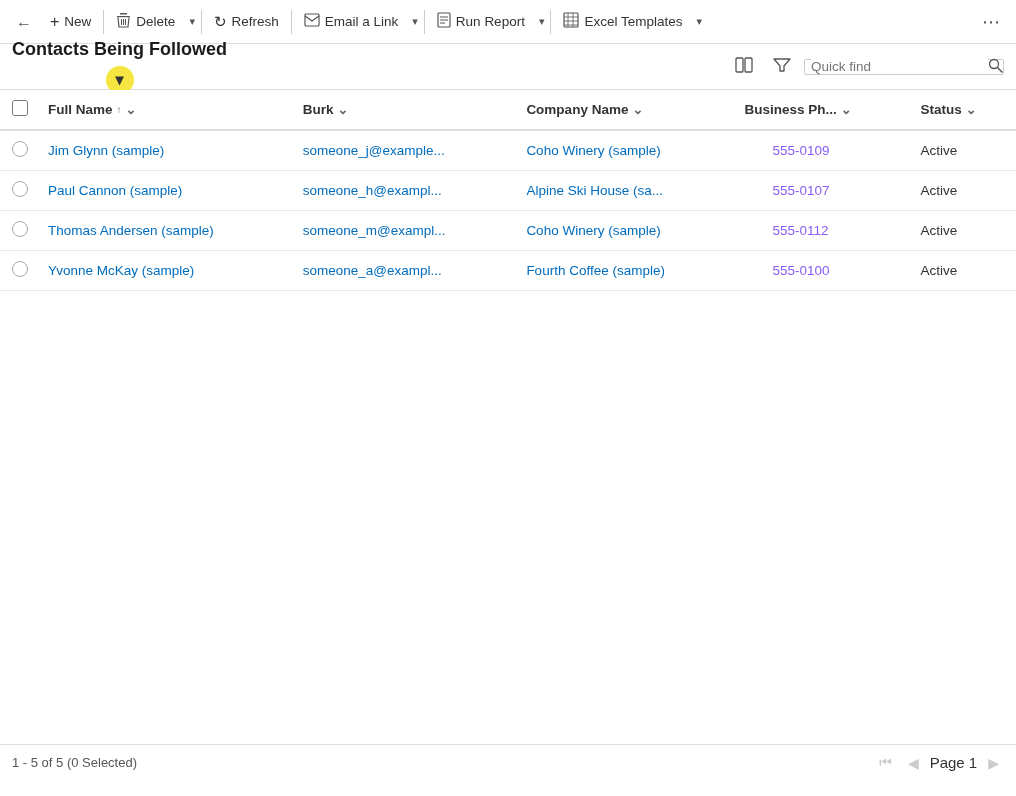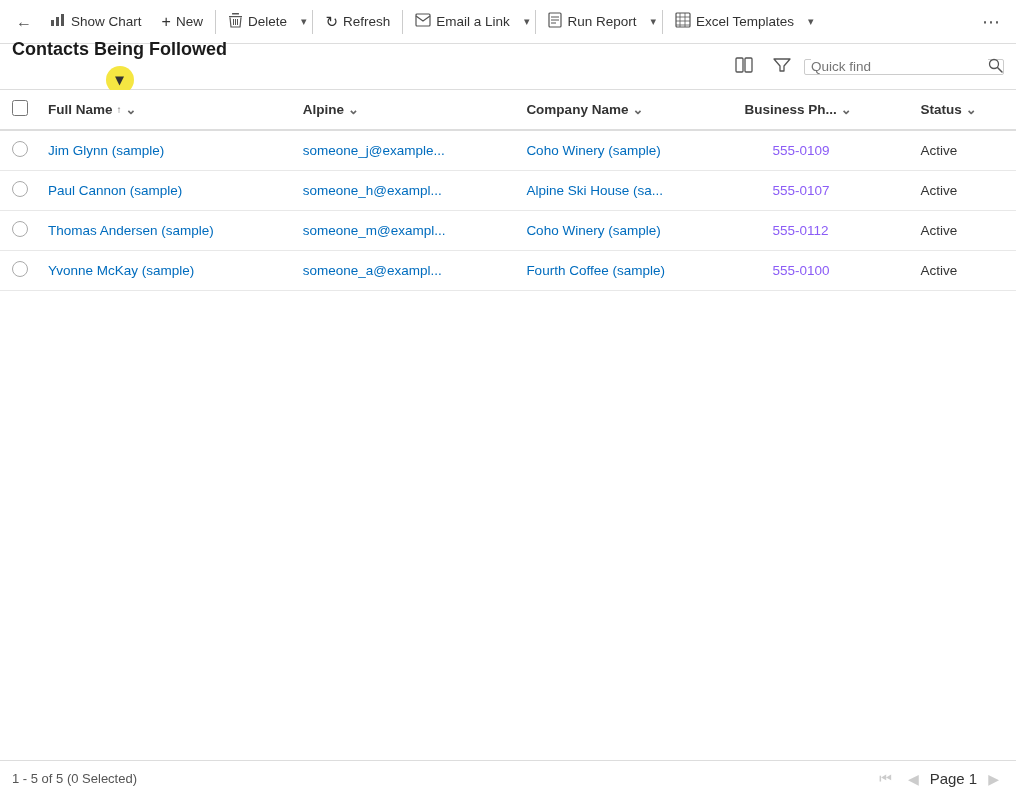--- a/index.html
+++ b/index.html
@@ -203,21 +203,21 @@
     .footer {
       display: flex;
       align-items: center;
       height: 36px;
       padding: 0 12px;
       border-top: 1px solid #ddd;
       font-size: 13px;
       color: #555;
       background: #fff;
       position: fixed;
-      bottom: 0;
+      bottom: 16px;
       width: 100%;
     }
     .footer-spacer { flex: 1; }
     .pagination {
       display: flex;
       align-items: center;
       gap: 6px;
     }
     .page-nav-btn {
       border: none;
@@ -246,30 +246,20 @@
     }
   </style>
 </head>
 <body>
 
 <div class="toolbar">
   <button class="back-btn">
     <span>←</span>
   </button>
 
-  <button class="toolbar-btn">
-    <span>
-      <svg width="16" height="16" viewBox="0 0 16 16" fill="none" xmlns="http://www.w3.org/2000/svg">
-        <rect x="1" y="8" width="3" height="6" fill="#555"></rect>
-        <rect x="6" y="5" width="3" height="9" fill="#555"></rect>
-        <rect x="11" y="2" width="3" height="12" fill="#555"></rect>
-      </svg>
-    </span>
-    <span>Show Chart</span>
-  </button>
 
   <button class="toolbar-btn">
     <span style="font-size:16px;font-weight:300;">+</span>
     <span>New</span>
   </button>
 
   <div class="toolbar-separator"></div>
 
   <button class="toolbar-btn">
     <span>
@@ -394,21 +384,21 @@
         </th>
         <th>
           <div class="col-header-inner">
             <span>Full Name</span>
             <span class="sort-icon sort-asc"></span>
             <span class="sort-icon sort-dropdown"></span>
           </div>
         </th>
         <th>
           <div class="col-header-inner">
-            <span>Alpine</span>
+            <span>Burk</span>
             <span class="sort-icon sort-dropdown"></span>
           </div>
         </th>
         <th>
           <div class="col-header-inner">
             <span>Company Name</span>
             <span class="sort-icon sort-dropdown"></span>
           </div>
         </th>
         <th>

